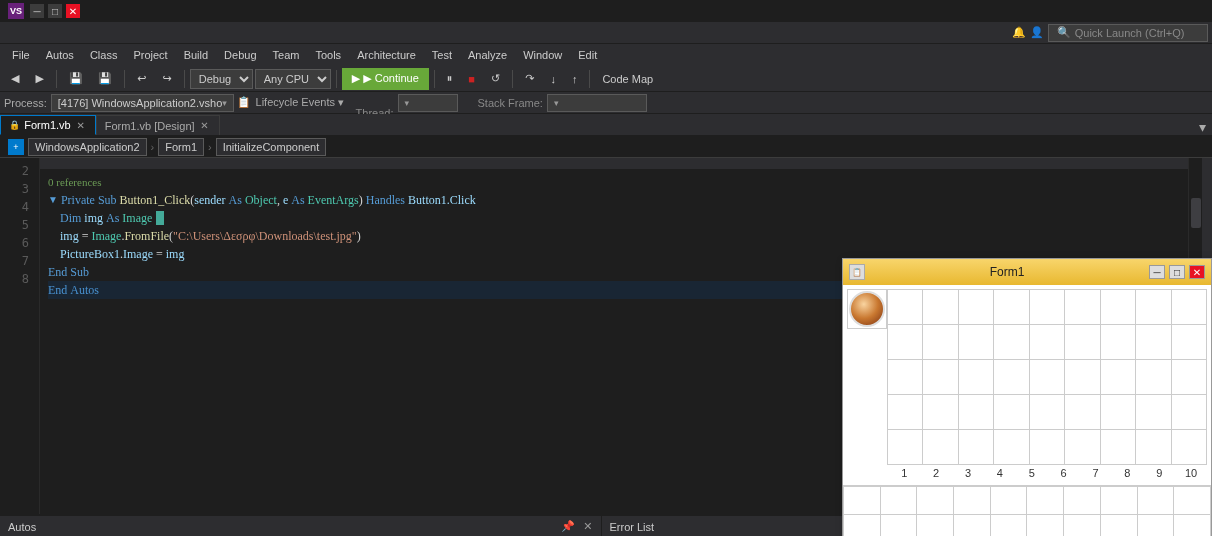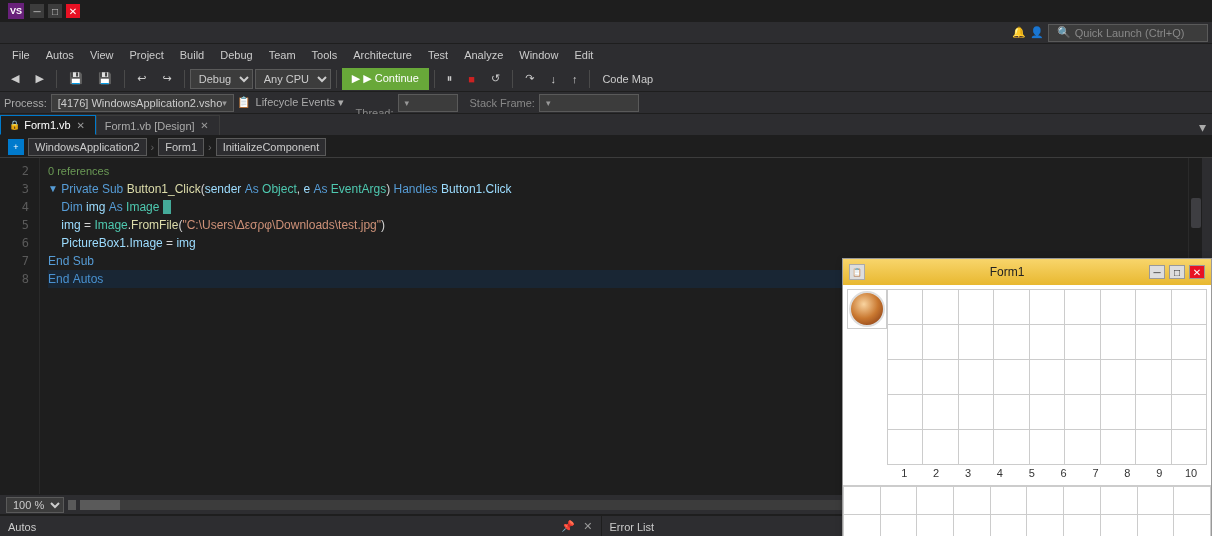--- a/index.html
+++ b/index.html
@@ -223,26 +223,27 @@
       user-select: none;
       border-right: 1px solid #2a2a2a;
       overflow: hidden;
     }
     .line-number { padding-right: 6px; }
 
     .code-area {
       flex: 1;
       background: #1e1e1e;
       padding: 4px 8px;
-      font-family: Liberation Sans, sans-serif;
+      font-family: Liberation Serif, serif;
       font-size: 12px;
       line-height: 18px;
       color: #d4d4d4;
       overflow: hidden;
       position: relative;
+      margin-top: 11px;
     }
     .code-line {
       height: 18px;
       white-space: pre;
       display: flex;
       align-items: center;
       position: relative;
     }
 
     
@@ -497,21 +498,21 @@
       <div style="background:#3c3c3c;border:1px solid #5a5a5a;color:#aaaaaa;font-size:11px;padding:0 8px;height:18px;display:flex;align-items:center;width:160px;">
         <span style="margin-right:4px;">🔍</span>
         <span style="color:#888;">Quick Launch (Ctrl+Q)</span>
       </div>
     </div>
   </div>
 
   <div class="menu-bar">
     <div class="menu-item">File</div>
     <div class="menu-item">Autos</div>
-    <div class="menu-item">View</div>
+    <div class="menu-item">Class</div>
     <div class="menu-item">Project</div>
     <div class="menu-item">Build</div>
     <div class="menu-item">Debug</div>
     <div class="menu-item">Team</div>
     <div class="menu-item">Tools</div>
     <div class="menu-item">Architecture</div>
     <div class="menu-item">Test</div>
     <div class="menu-item">Analyze</div>
     <div class="menu-item">Window</div>
     <div class="menu-item">Edit</div>
@@ -558,21 +559,21 @@
       <span>[4176] WindowsApplication2.vsho</span>
       <span class="process-dropdown-arrow">▾</span>
     </div>
     <span style="color:#cccccc;font-size:11px;cursor:pointer;">📋</span>
     <span style="color:#aaaaaa;cursor:pointer;font-size:11px;">Lifecycle Events ▾</span>
     <span style="color:#888;margin-left:8px;margin-top:20px;">Thread:</span>
     <div class="process-value" style="min-width:60px;">
       <span></span>
       <span class="process-dropdown-arrow">▾</span>
     </div>
-    <span style="color:#888;margin-left:8px;">Stack Frame:</span>
+    <span style="color:#888;margin-left:16px;">Stack Frame:</span>
     <div class="process-value" style="min-width:100px;">
       <span></span>
       <span class="process-dropdown-arrow">▾</span>
     </div>
   </div>
 
   <div class="content-area">
 
     <div class="tabs-row">
       <div class="tab active">
@@ -651,30 +652,20 @@
             </div>
 
             <div class="code-line"> </div>
           </div>
 
           <div class="editor-scroll">
             <div class="scroll-indicator" style="height:30px;margin-top:40px;"></div>
           </div>
         </div>
 
-        <div class="zoom-bar">
-          <select class="zoom-select">
-            <option>100 %</option>
-          </select>
-          <div style="width:8px;height:10px;background:#5a5a5a;cursor:pointer;"></div>
-          <div class="scrollbar-h">
-            <div class="scrollbar-thumb"></div>
-          </div>
-          <div style="width:8px;height:10px;background:#5a5a5a;cursor:pointer;"></div>
-        </div>
 
         <div style="display:flex;height:22px;background:#2d2d30;border-top:1px solid #1e1e1e;">
           <div class="autos-panel" style="flex:1;">
             <span style="color:#cccccc;cursor:pointer;font-size:11px;">Autos</span>
             <span style="color:#999;font-size:11px;margin-left:auto;">📌</span>
             <span style="color:#999;font-size:11px;cursor:pointer;">✕</span>
           </div>
           <div style="width:1px;background:#1e1e1e;"></div>
           <div class="error-panel" style="flex:1;">
             <span style="color:#cccccc;cursor:pointer;font-size:11px;">Error List</span>

